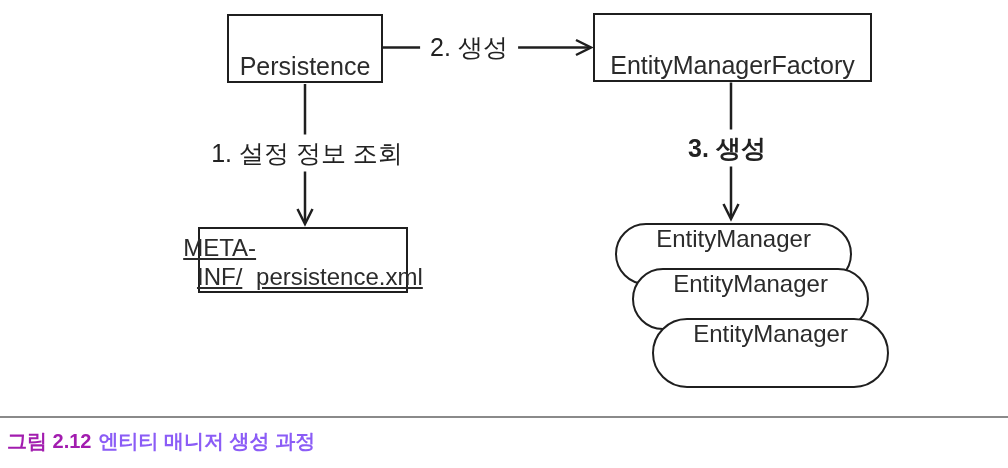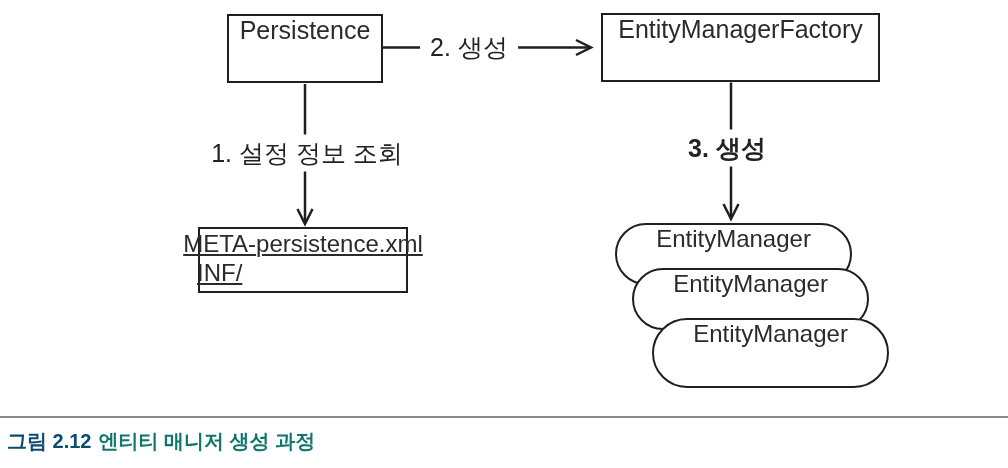--- a/index.html
+++ b/index.html
@@ -22,28 +22,28 @@
     stroke: #1f1f1f;
     stroke-width: 2.5;
     fill: none;
   }
   .node {
     position: absolute;
     box-sizing: border-box;
     background: #ffffff;
     border: 2.5px solid #1f1f1f;
     display: flex;
-    align-items: flex-start;
+    align-items: flex-end;
     justify-content: center;
     font-size: 25px;
     z-index: 2;
     text-align: center;
   }
   #node-persistence { left: 227px; top: 14px;  width: 156px; height: 69px; }
-  #node-emf         { left: 593px; top: 13px;  width: 279px; height: 69px; margin-left: 8px; }
+  #node-emf         { left: 593px; top: 13px;  width: 279px; height: 69px; }
   #node-metainf     { left: 198px; top: 227px; width: 210px; height: 66px;
                       font-size: 24px; line-height: 29px; text-decoration: underline; }
   .em-node {
     position: absolute;
     box-sizing: border-box;
     width: 237px; height: 62px;
     background: #ffffff;
     border: 2.5px solid #1f1f1f;
     border-radius: 34px;
     display: flex;
@@ -75,22 +75,22 @@
     z-index: 1;
   }
   .caption {
     position: absolute;
     left: 7px; top: 427px;
     font-size: 20px;
     line-height: 28px;
     white-space: nowrap;
     z-index: 1;
   }
-  .caption-number { color: #0c4a6e; font-weight: 700; margin-right: 7px; }
-  .caption-title  { color: #0f766e; font-weight: 600; }
+  .caption-number { color: #a21caf; font-weight: 700; margin-right: 7px; }
+  .caption-title  { color: #8b5cf6; font-weight: 600; }
 </style>
 </head>
 <body>
 
 <div class="page">
 
   <svg class="connectors" viewBox="0 0 1008 417" xmlns="http://www.w3.org/2000/svg">
 
     <line x1="383" y1="47.5" x2="589" y2="47.5"></line>
     <path d="M576,40 L591,47.5 L576,55"></path>

